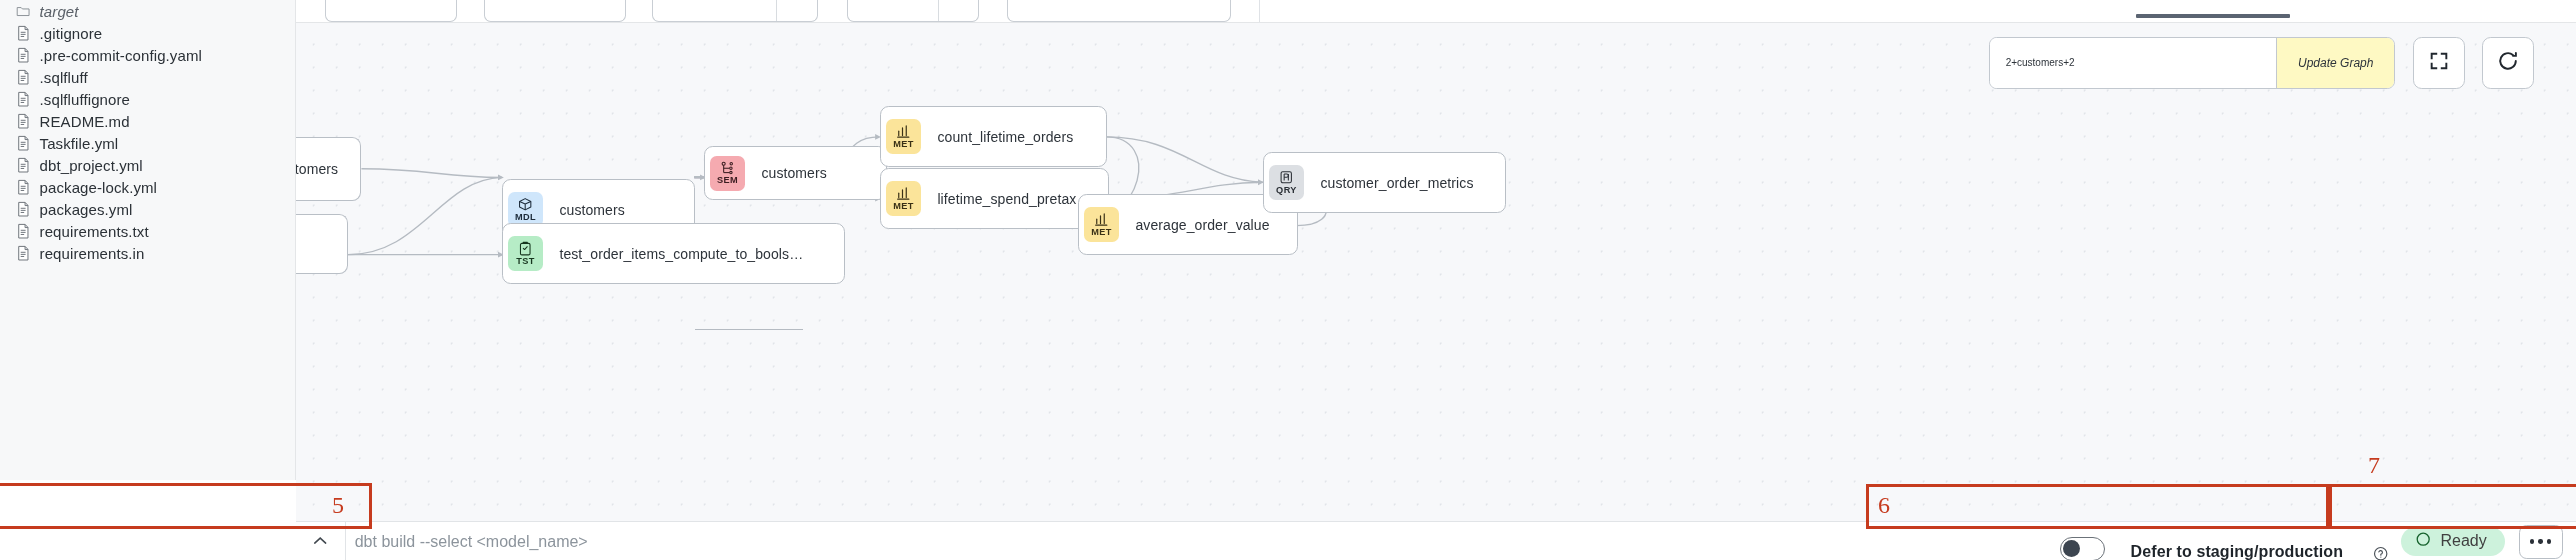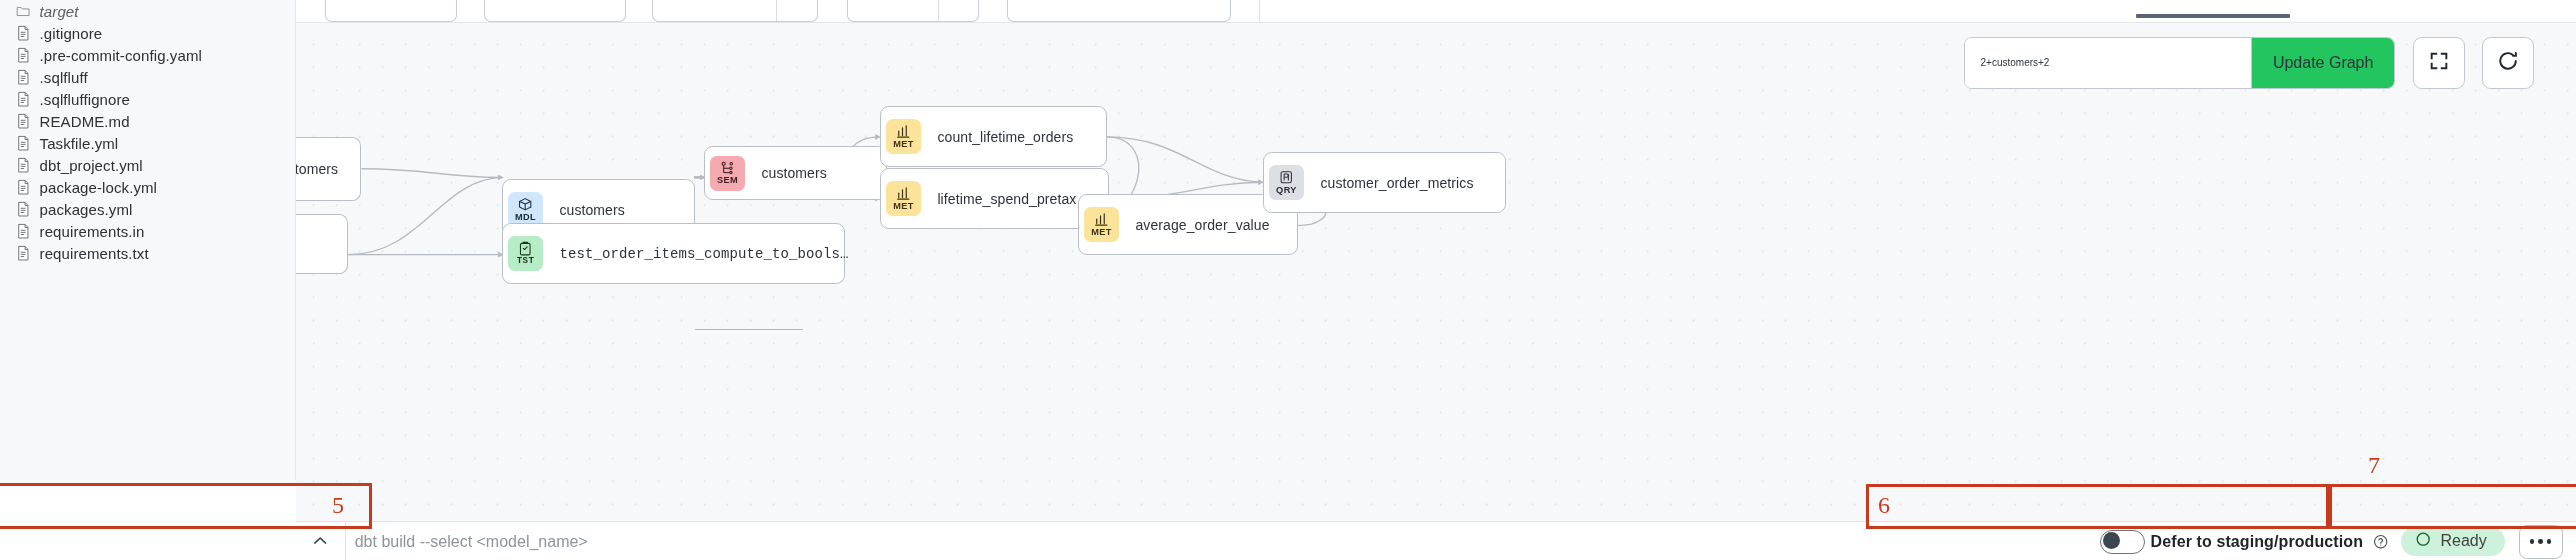--- a/index.html
+++ b/index.html
@@ -132,24 +132,24 @@
   }
   .qbox input{
     width:255px;border:none;outline:none;
     font-family:"Liberation Sans", sans-serif;
     font-size:10px;color:#2e343b;
     padding:0 15.4px;background:#fff;
   }
   .qbox .update-btn{
     display:flex;align-items:center;justify-content:center;
     padding:0 21px;
-    background:#22c55e;
+    background:#fef9c3;
     border-left:1px solid #c2c8cf;
-    font-size:16px;color:#2e343b;
-    cursor:pointer;white-space:nowrap;
+    font-size:12px;color:#2e343b;
+    cursor:pointer;white-space:nowrap;font-style:italic;
   }
   .icon-btn{
     width:50px;height:50px;
     border:1px solid #c2c8cf;border-radius:8.7px;background:#fff;
     display:flex;align-items:center;justify-content:center;
     cursor:pointer;
   }
 
   
   .bottombar{
@@ -170,21 +170,21 @@
     display:flex;align-items:center;
     padding-left:8.7px;
     font-size:16px;color:#8c949c;
     white-space:nowrap;
   }
   .bottom-right{
     position:absolute;right:0;top:0;height:39px;
     display:flex;align-items:center;gap:0;
   }
   .toggle-wrap{
-    display:flex;align-items:center;gap:6px;
+    display:flex;align-items:flex-end;gap:26px;
     padding:0 12.5px 0 52px;
     height:39px;
   }
   .switch{
     width:43px;height:22px;border-radius:12.5px;
     background:#ffffff;border:1.5px solid #6b7279;
     position:relative;flex:0 0 43px;cursor:pointer;
   }
   .switch .knob{
     position:absolute;left:1.9px;top:1.5px;
@@ -332,31 +332,31 @@
           <span class="fname">packages.yml</span>
         </div>
         <div class="file-row">
           <span>
             <svg class="glyph" viewBox="0 0 16 18" fill="none" stroke="#6f757c" stroke-width="1.1">
   <path d="M3 1.5 H10 L13.2 4.8 V16.5 H3 Z" fill="#ffffff"></path>
   <path d="M10 1.5 V5 H13.2"></path>
   <path d="M5.2 8 H10.6 M5.2 10.3 H10.6 M5.2 12.6 H9"></path>
 </svg>
           </span>
+          <span class="fname">requirements.txt</span>
+        </div>
+        <div class="file-row">
+          <span>
+            <svg class="glyph" viewBox="0 0 16 18" fill="none" stroke="#6f757c" stroke-width="1.1">
+  <path d="M3 1.5 H10 L13.2 4.8 V16.5 H3 Z" fill="#ffffff"></path>
+  <path d="M10 1.5 V5 H13.2"></path>
+  <path d="M5.2 8 H10.6 M5.2 10.3 H10.6 M5.2 12.6 H9"></path>
+</svg>
+          </span>
           <span class="fname">requirements.in</span>
-        </div>
-        <div class="file-row">
-          <span>
-            <svg class="glyph" viewBox="0 0 16 18" fill="none" stroke="#6f757c" stroke-width="1.1">
-  <path d="M3 1.5 H10 L13.2 4.8 V16.5 H3 Z" fill="#ffffff"></path>
-  <path d="M10 1.5 V5 H13.2"></path>
-  <path d="M5.2 8 H10.6 M5.2 10.3 H10.6 M5.2 12.6 H9"></path>
-</svg>
-          </span>
-          <span class="fname">requirements.txt</span>
         </div>
       </div>
   </div>
 
   <div class="main">
 
     <div class="tabstrip">
       <div class="tab-stub" style="left:29px;width:130px;"></div>
       <div class="tab-stub" style="left:188px;width:140px;"></div>
       <div class="tab-stub" style="left:356px;width:164px;">
@@ -439,21 +439,21 @@
           <div class="node" style="left: 206px; top: 123px; width: 193px; height: 61px; margin-top: 33px;">
             <div class="badge mdl">
               <svg width="16.4" height="14.5" viewBox="0 0 20 18" fill="none" stroke="#1c2b3a" stroke-width="1.3" stroke-linejoin="round">
           <path d="M10 2 L17 5.6 V12.4 L10 16 L3 12.4 V5.6 Z"></path>
           <path d="M10 8.6 L17 5.6 M10 8.6 L3 5.6 M10 8.6 V16"></path>
         </svg>
               <span class="tag">MDL</span>
             </div>
             <span class="label">customers</span>
           </div>
-          <div class="node" style="left: 206px; top: 200px; width: 343px; height: 61px; font-family: Liberation Mono, monospace;">
+          <div class="node" style="left: 206px; top: 200px; width: 343px; height: 61px;">
             <div class="badge tst">
               <svg width="14.5" height="15.4" viewBox="0 0 16 18" fill="none" stroke="#17361f" stroke-width="1.25" stroke-linejoin="round">
           <rect x="2.4" y="2.8" width="11.2" height="13.4" rx="1.6"></rect>
           <path d="M5.6 2.8 V1.6 H10.4 V2.8"></path>
           <path d="M5.4 8.2 L7.2 10 L10.6 6.4"></path>
         </svg>
               <span class="tag">TST</span>
             </div>
             <span class="label">test_order_items_compute_to_bools…</span>
           </div>

